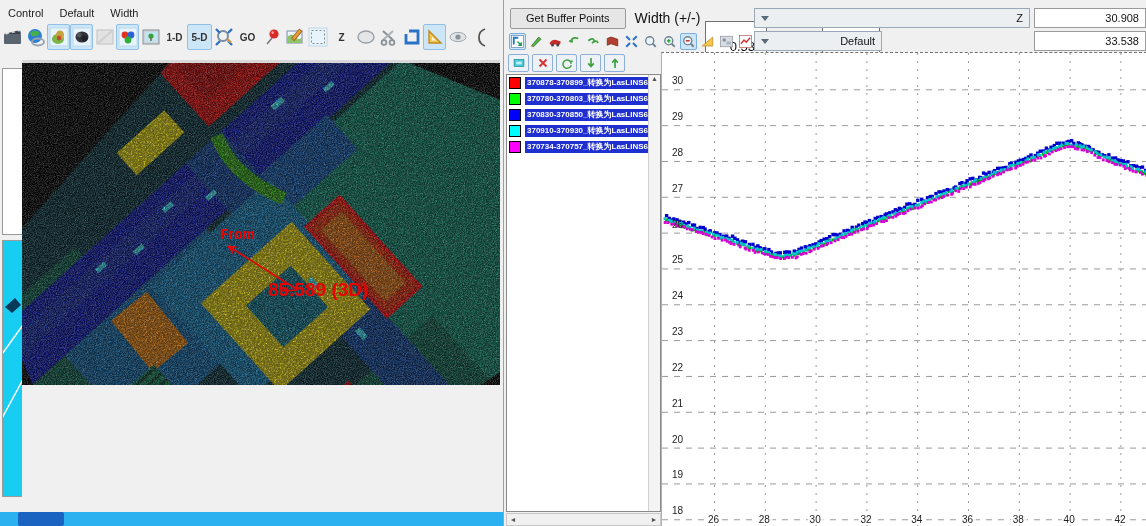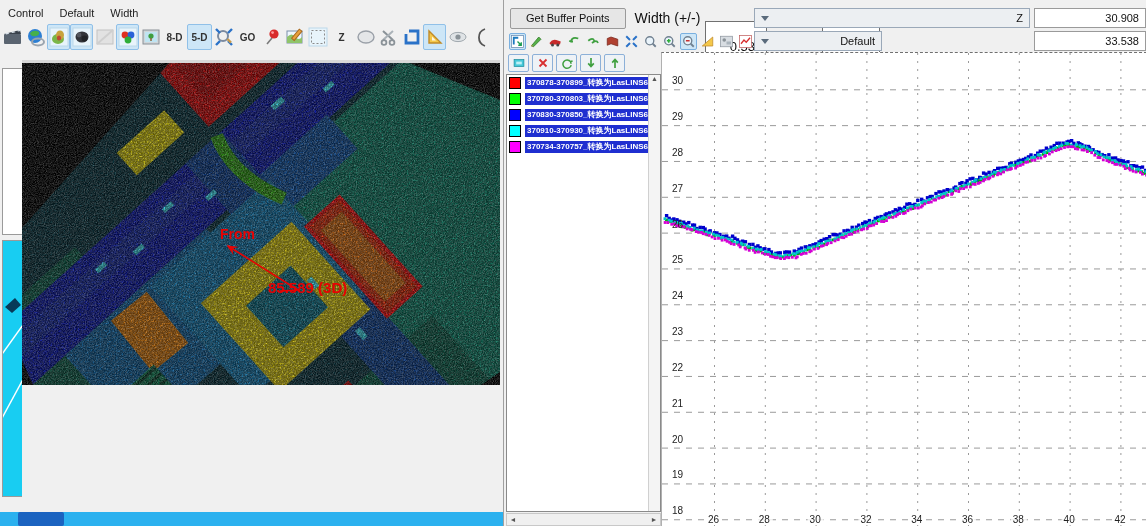--- a/index.html
+++ b/index.html
@@ -23,21 +23,21 @@
   #left-strip { position:absolute; left:0; top:57px; width:22px; height:440px; background:#f0f0f0; }
   #mini-panel-top { position:absolute; left:2px; top:11px; width:20px; height:167px;
                     background:#fff; border:1px solid #9a9a9a; border-right:none; }
   #mini-panel-cyan { position:absolute; left:2px; top:183px; width:20px; height:257px;
                      background:#18cdf2; border:1px solid #9a9a9a; border-right:none; overflow:hidden; }
 
   #viewport { position:absolute; left:22px; top:60px; width:478px; height:325px; background:#000; overflow:hidden; }
   #viewport svg { position:absolute; left:0; top:0; }
   .anno { position:absolute; color:#e80202; font-weight:bold; pointer-events:none; }
   #anno-from { left:198px; top:166px; font-size:14px; }
-  #anno-measure { left:246px; top:219px; font-size:15px; }
+  #anno-measure { left:246px; top:219px; font-size:19px; }
 
   #statusbar { position:absolute; left:0; top:497px; width:503px; height:15px; background:#f0f0f0;
                display:flex; font-size:10px; color:#111; }
   .status-cell { border:1px solid #b6b6b6; height:15px; line-height:13px; padding:0 3px;
                  white-space:nowrap; overflow:hidden; }
   #status-coords { width:221px; }
   #status-file { width:282px; }
   #taskbar { position:absolute; left:0; top:512px; width:503px; height:14px; background:#2bb1ef; }
   #task-app { position:absolute; left:18px; top:0px; width:46px; height:14px; background:#1b63c0; border-radius:2px; }
 
@@ -145,21 +145,21 @@
           </svg>
         </div>
         <div class="tbtn">
           <svg width="20" height="20" viewBox="0 0 20 20">
             <rect x="2" y="3" width="16" height="14" fill="#cfd6da" stroke="#8a9096"></rect>
             <rect x="4" y="5" width="12" height="10" fill="#bfe4f2"></rect>
             <circle cx="10" cy="9" r="2.6" fill="#3f9e3f"></circle>
             <rect x="9.3" y="11" width="1.4" height="3" fill="#8a5a2a"></rect>
           </svg>
         </div>
-        <div class="tbtn txt">8-D</div>
+        <div class="tbtn txt">1-D</div>
         <div class="tbtn pressed txt">5-D</div>
         <div class="tbtn">
           <svg width="20" height="20" viewBox="0 0 20 20">
             <circle cx="9" cy="9" r="5" fill="none" stroke="#7a8aa0" stroke-width="2"></circle>
             <path d="M2,2 l4,4 M18,2 l-4,4 M2,18 l4,-4 M18,18 l-4,-4" stroke="#2a72c8" stroke-width="2.4"></path>
             <rect x="12.5" y="12.5" width="5" height="2.4" transform="rotate(45 15 14)" fill="#c89a4a"></rect>
           </svg>
         </div>
         <div class="tbtn txt">GO</div>
         <div class="tbtn">

